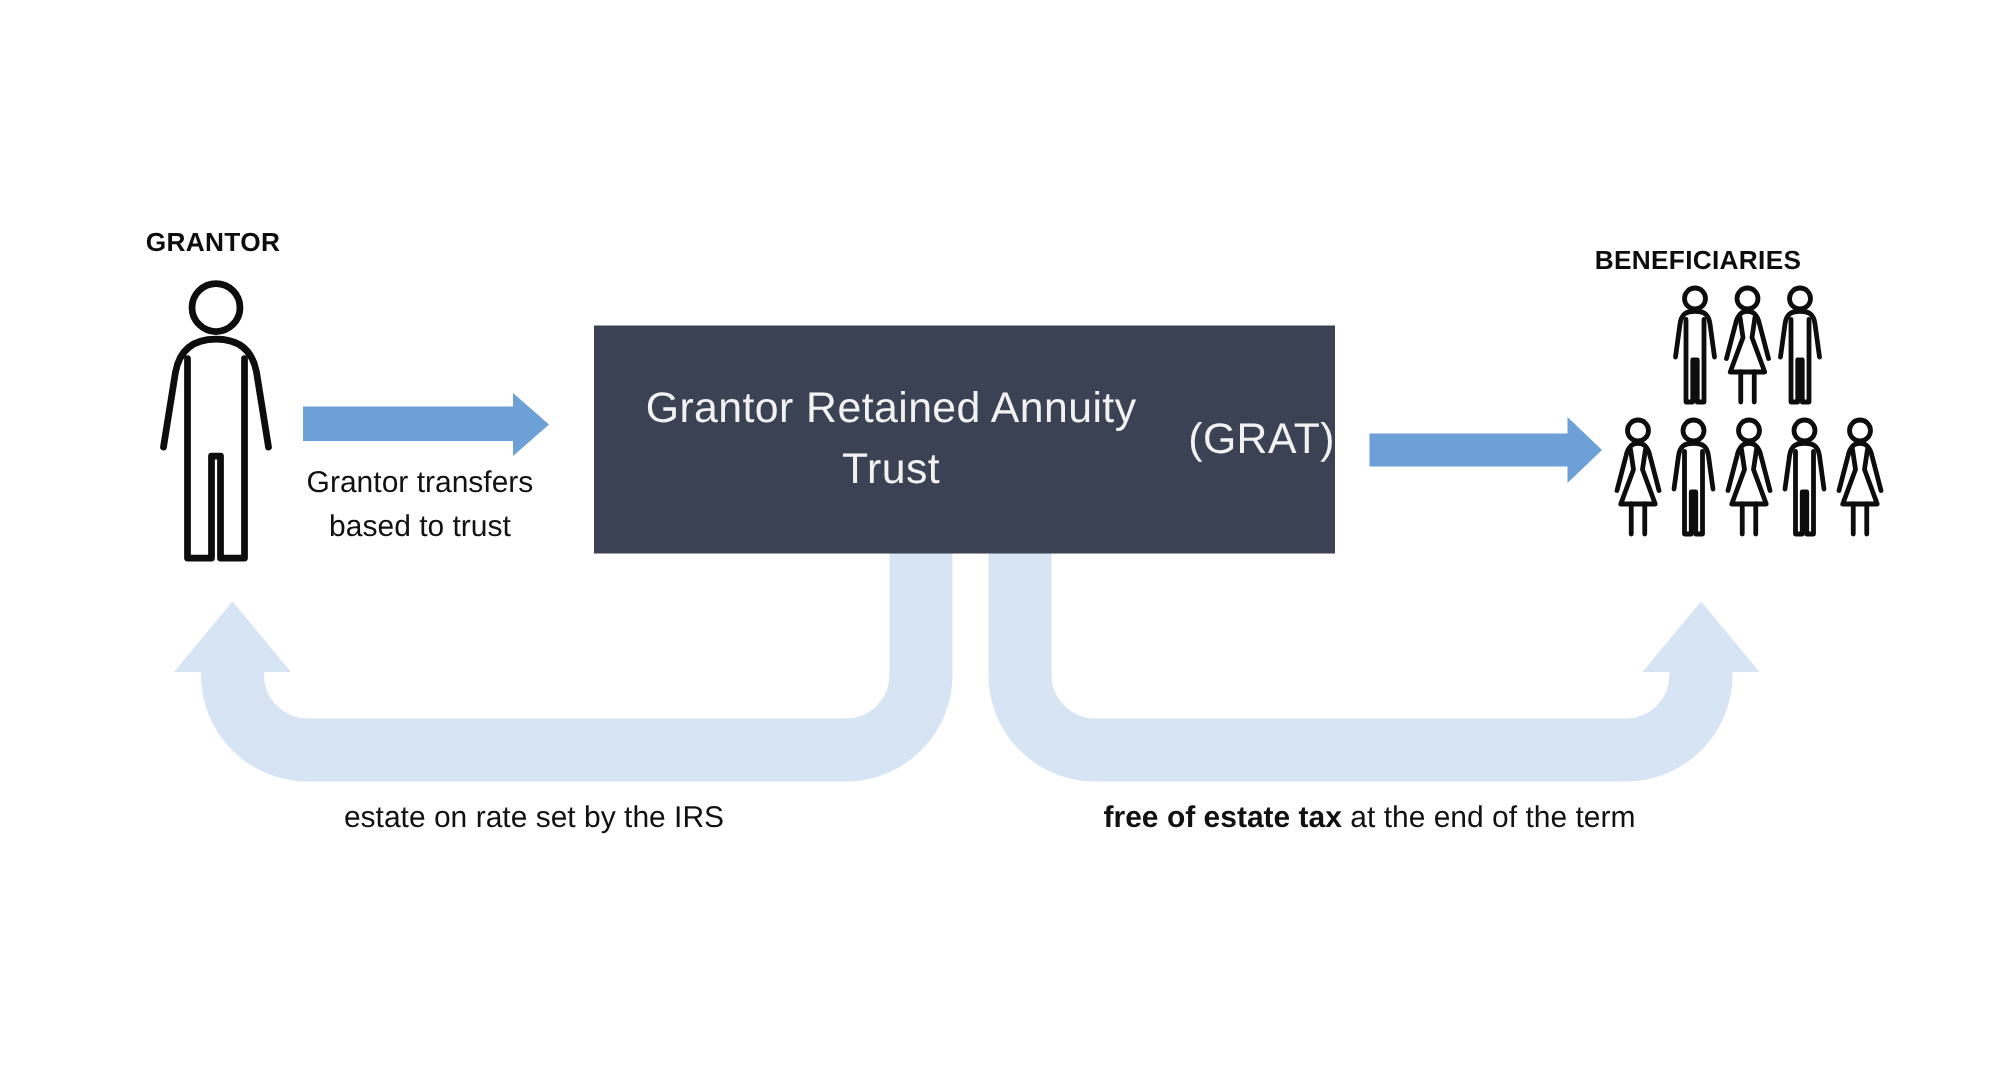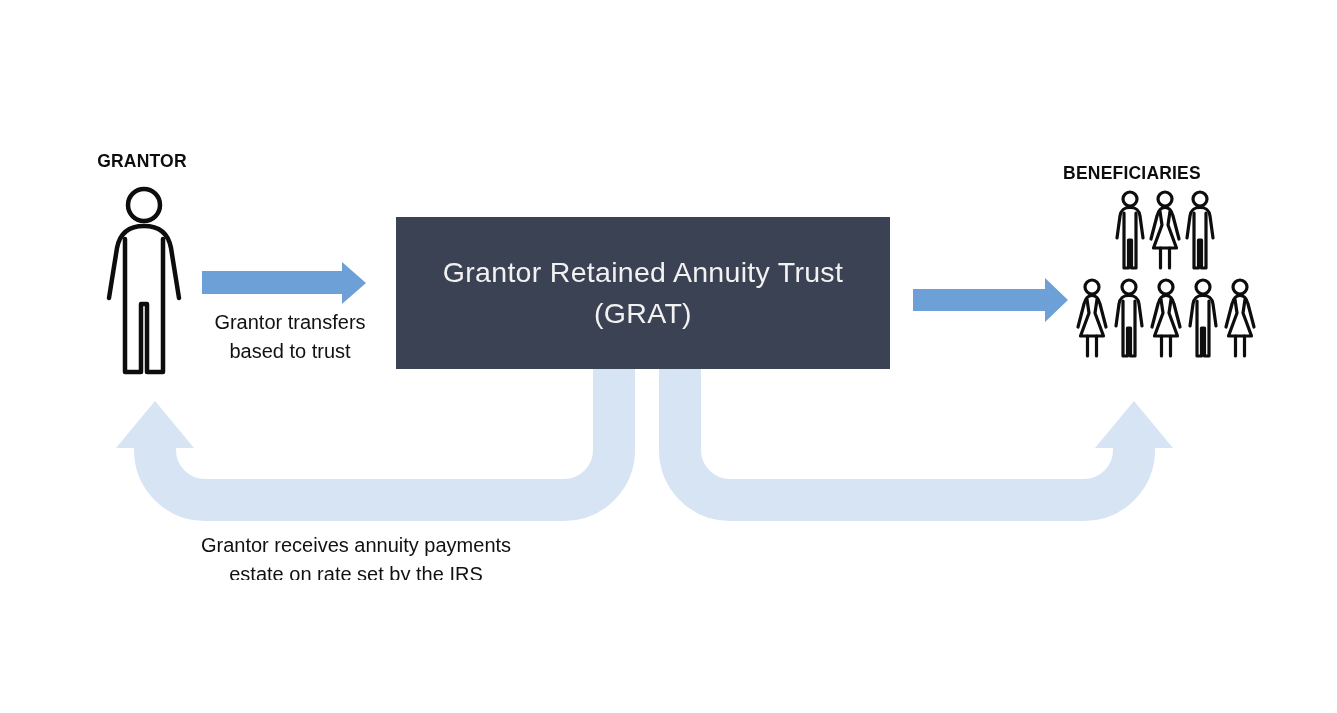--- a/index.html
+++ b/index.html
@@ -19,21 +19,21 @@
     color:#0d0d0d;text-align:center;letter-spacing:.2px;
     white-space:nowrap;
   }
   .caption{
     position:absolute;z-index:2;
     font-size:20px;line-height:29px;color:#111;text-align:center;
     white-space:nowrap;
   }
   .grat-box{
     position:absolute;left:396px;top:217px;width:494px;height:152px;z-index:1;
-    display:flex;flex-direction:column;align-items:center;justify-content:center;
+    display:flex;flex-direction:row;align-items:center;justify-content:center;
     color:#f2f2f2;font-size:28.5px;line-height:41px;font-weight:300;
     letter-spacing:.3px;text-align:center;
   }
   .person-svg{position:absolute;z-index:2;}
   .defs-svg{position:absolute;width:0;height:0;}
 </style>
 </head>
 <body>
 
 <div class="canvas">
@@ -69,21 +69,21 @@
   </svg>
 
   <div class="label" style="left:62px;top:150px;width:160px;">GRANTOR</div>
 
   <svg class="person-svg" style="left:100px;top:186px;" width="88" height="190" viewBox="0 0 88 190" fill="none" stroke-linecap="round" stroke-width="4.5" stroke="#0D0D0D">
     <circle cx="44" cy="19" r="16"></circle>
     <path d="M 9,112 L 17,62 C 20,46 30,40 44,40 C 58,40 68,46 71,62 L 79,112"></path>
     <path d="M 25,53 L 25,186 L 41,186 L 41,118 L 47,118 L 47,186 L 63,186 L 63,53" stroke-linejoin="round"></path>
   </svg>
 
-  <div class="caption" style="left:180px;top:308px;width:220px;">
+  <div class="caption" style="left:170px;top:308px;width:220px;">
     <div>Grantor transfers</div>
     <div>based to trust</div>
   </div>
 
   <div class="grat-box" style="background-color: rgb(59, 66, 84);">
     <div>Grantor Retained Annuity Trust</div>
     <div>(GRAT)</div>
   </div>
 
   <div class="label" style="left:1052px;top:162px;width:160px;">BENEFICIARIES</div>
@@ -96,20 +96,20 @@
 
   <svg class="person-svg" style="left:1074px;top:278px;" width="184" height="84" viewBox="0 0 184 84">
       <use href="#sym-woman" x="0"></use>
       <use href="#sym-man" x="37"></use>
       <use href="#sym-woman" x="74"></use>
       <use href="#sym-man" x="111"></use>
       <use href="#sym-woman" x="148"></use>
     </svg>
 
   <div class="caption" style="left:146px;top:531px;width:420px;">
-    <div>Grantor receives annuity payments</div>
     <div>estate on rate set by the IRS</div>
   </div>
 
   <div class="caption" style="left:663px;top:531px;width:500px;">
+    <div><b>free of estate tax</b><span> at the end of the term</span></div>
   </div>
 
 </div>
 
 </body></html>

